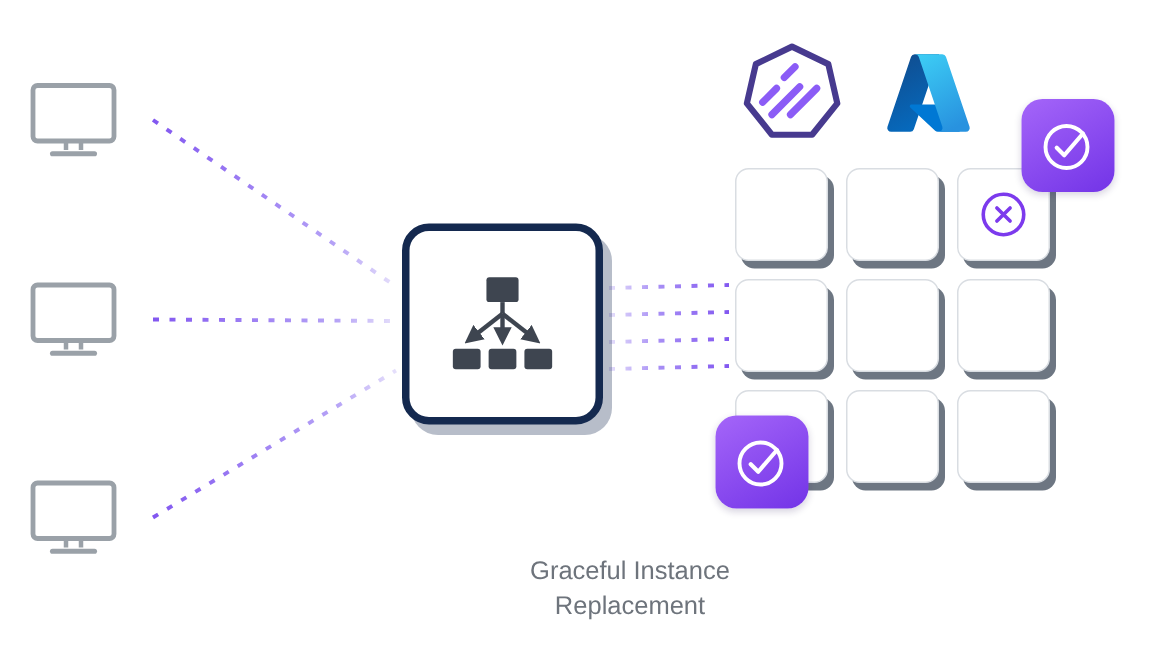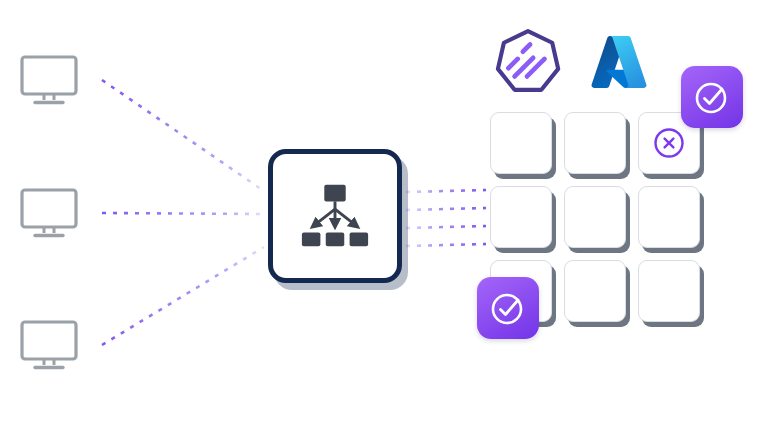--- a/index.html
+++ b/index.html
@@ -200,14 +200,15 @@
       <path d="M12.5 21.5 l5 5 L30 12" fill="none" stroke="#ffffff" stroke-width="2.8" stroke-linecap="round" stroke-linejoin="round"></path>
     </svg>
   </div>
   <div class="badge badge-bottom">
     <svg width="40" height="40" viewBox="0 0 40 40">
       <circle cx="19" cy="21" r="14" fill="none" stroke="#ffffff" stroke-width="2.6"></circle>
       <path d="M12.5 21.5 l5 5 L30 12" fill="none" stroke="#ffffff" stroke-width="2.8" stroke-linecap="round" stroke-linejoin="round"></path>
     </svg>
   </div>
 
+  <div class="caption">Graceful Instance Replacement</div>
 
 </div>
 
 </body></html>

